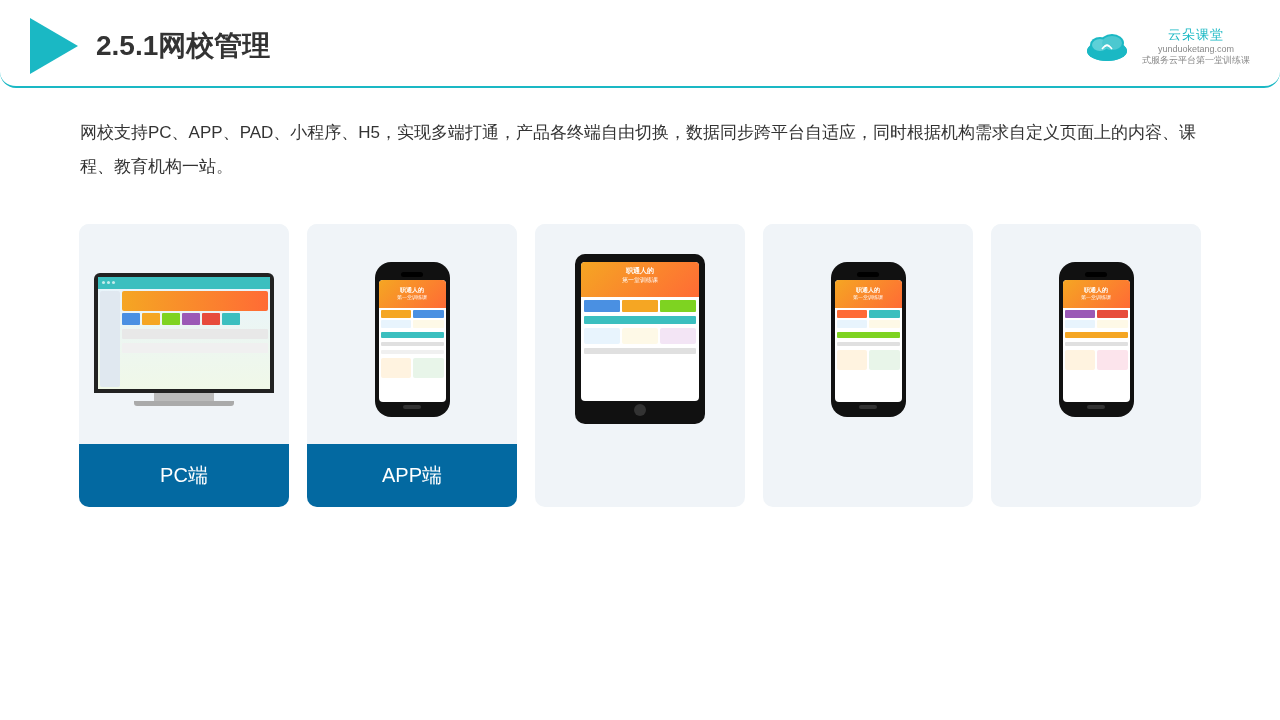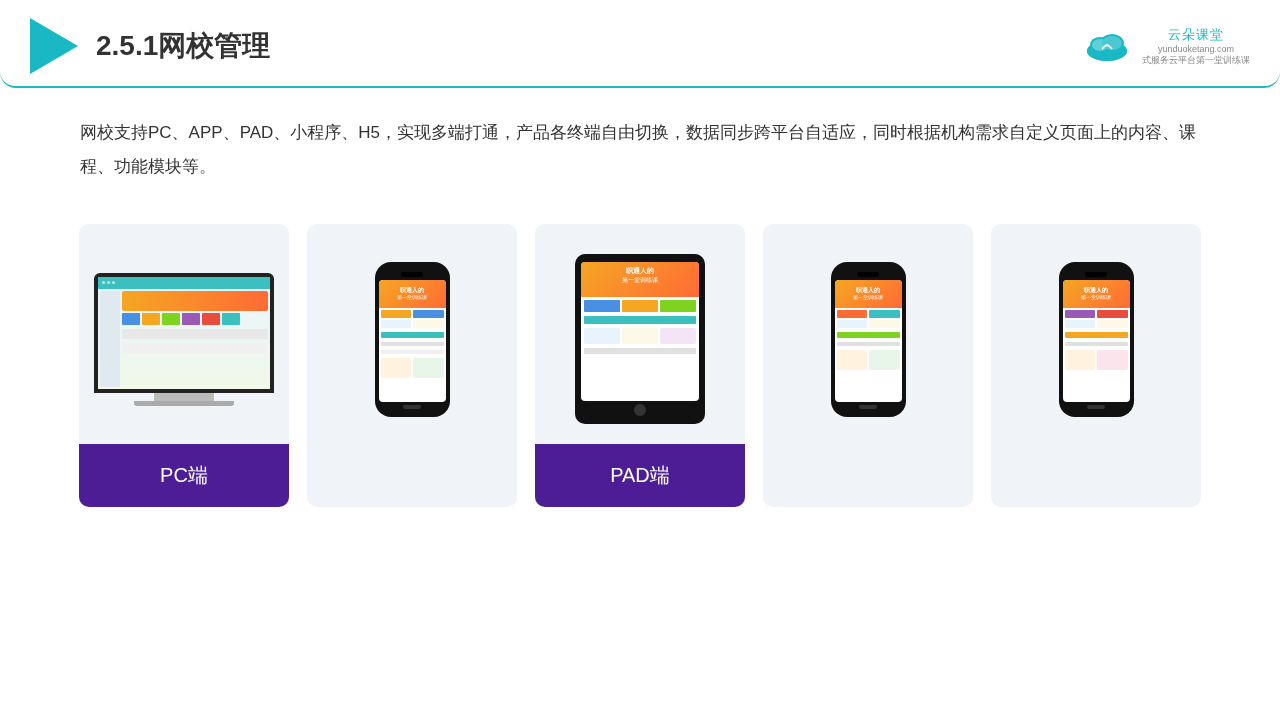--- a/index.html
+++ b/index.html
@@ -86,21 +86,21 @@
     }
     .card-image-area {
       height: 220px;
       display: flex;
       align-items: center;
       justify-content: center;
       padding: 20px 10px 10px 10px;
       background: #f0f4f8;
     }
     .card-label {
-      background: #4c1d95;
+      background: #0369a1;
       color: #fff;
       text-align: center;
       font-size: 20px;
       font-weight: 500;
       padding: 18px 0;
       border-radius: 0 0 0 0;
     }
 
     
     .pc-mockup {
@@ -317,21 +317,21 @@
       <span class="brand-name">云朵课堂</span>
       <span class="brand-tagline">yunduoketang.com</span>
       <span class="brand-tagline">
         <span>式服务云平台</span><span>第一堂训练课</span>
       </span>
     </div>
   </div>
 </div>
 
 <div class="description">
-  <p>网校支持PC、APP、PAD、小程序、H5，实现多端打通，产品各终端自由切换，数据同步跨平台自适应，同时根据机构需求自定义页面上的内容、课程、功能模块等。</p>
+  <p>网校支持PC、APP、PAD、小程序、H5，实现多端打通，产品各终端自由切换，数据同步跨平台自适应，同时根据机构需求自定义页面上的内容、课程、教育机构一站。</p>
 </div>
 
 <div class="cards-container">
 
   <div class="card">
     <div class="card-image-area">
 
       <div class="pc-mockup">
         <div class="pc-screen-outer">
           <div class="pc-screen-content">
@@ -390,20 +390,21 @@
             <div style="height:4px;background:#f0f0f0;border-radius:1px;margin-top:2px;"></div>
             <div class="phone-row" style="margin-top:2px;">
               <div class="phone-block" style="height:20px;background:#fff3e0;border-radius:2px;"></div>
               <div class="phone-block" style="height:20px;background:#e8f5e9;border-radius:2px;"></div>
             </div>
           </div>
         </div>
         <div class="phone-home-btn"></div>
       </div>
     </div>
+    <div class="card-label">APP端</div>
   </div>
 
   <div class="card">
     <div class="card-image-area">
       <div class="tablet-mockup">
         <div class="tablet-screen">
           <div class="tablet-screen-top">
             <div style="text-align:center;font-size:6px;color:white;padding-top:4px;">
               <div style="font-size:7px;font-weight:bold;">职通人的</div>
               <div>第一堂训练课</div>
@@ -420,21 +421,20 @@
               <div class="tablet-block" style="height:16px;background:#e8f4fd;border-radius:2px;"></div>
               <div class="tablet-block" style="height:16px;background:#fef9e7;border-radius:2px;"></div>
               <div class="tablet-block" style="height:16px;background:#f3e5f5;border-radius:2px;"></div>
             </div>
             <div style="height:6px;background:#e0e0e0;border-radius:1px;margin-top:2px;"></div>
           </div>
         </div>
         <div class="tablet-home-btn"></div>
       </div>
     </div>
-    <div class="card-label">PAD端</div>
   </div>
 
   <div class="card">
     <div class="card-image-area">
       <div class="phone-mockup" style="height:155px;">
         <div class="phone-notch"></div>
         <div class="phone-screen">
           <div class="phone-screen-top">
             <div style="text-align:center;font-size:5px;color:white;line-height:1.2;">
               <div style="font-size:6px;font-weight:bold;">职通人的</div>

